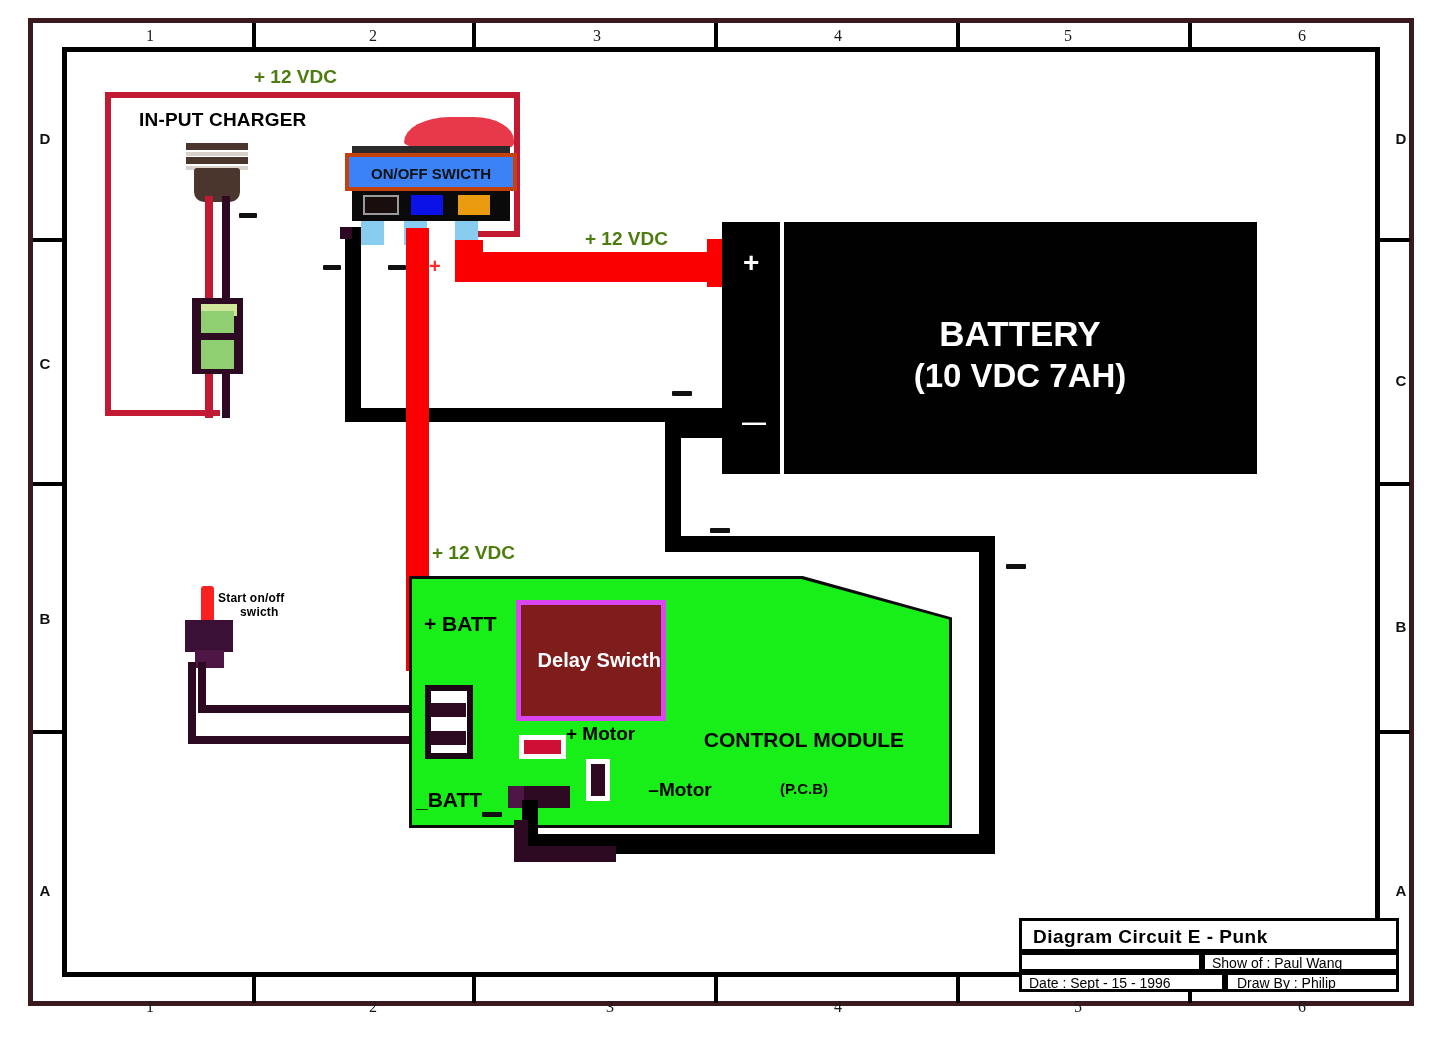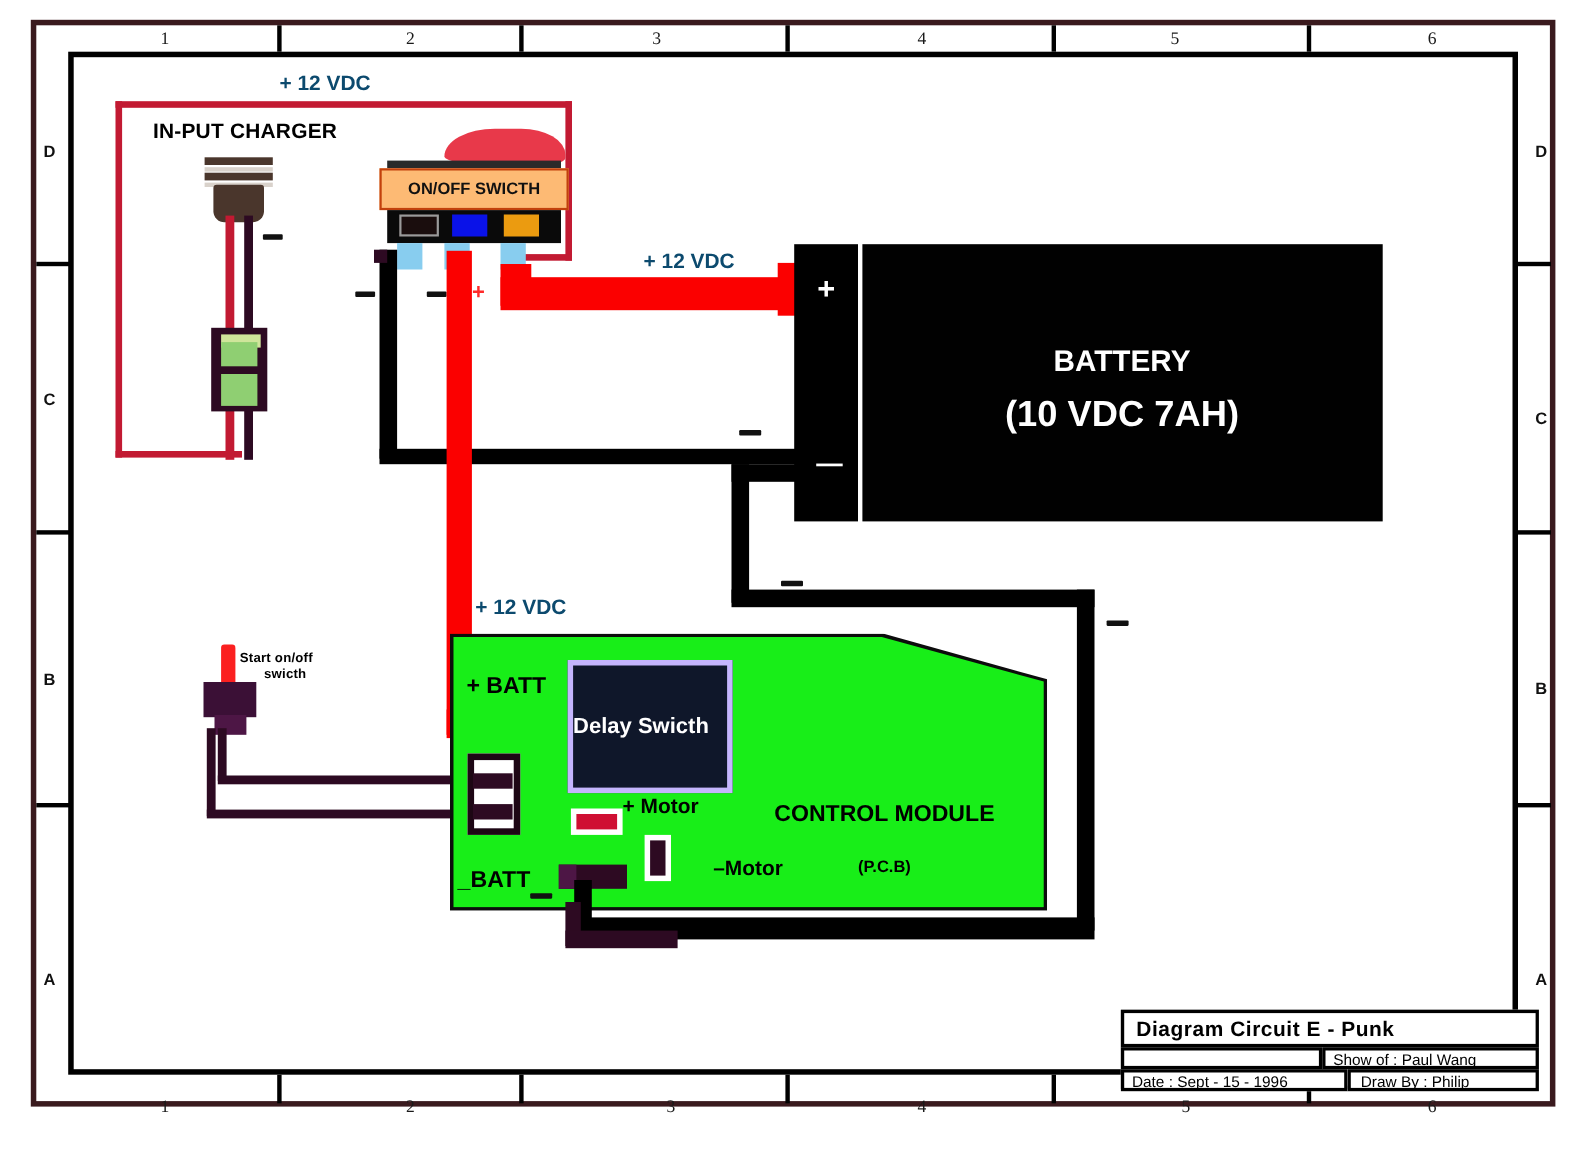--- a/index.html
+++ b/index.html
@@ -17,54 +17,54 @@
   .zone-num{position:absolute;font-size:16px;color:#1a1a1a;text-align:center;
     font-family:"Liberation Serif", serif;}
   .zone-letter{position:absolute;font-size:15px;font-weight:bold;color:#111;
     text-align:center;font-family:"Liberation Sans", sans-serif;}
   .wire{position:absolute;}
   .red{background:#fb0000;}
   .darkred{background:#c21a32;}
   .black{background:#000000;}
   .purple{background:#2d0a22;}
   .lbl{position:absolute;font-weight:bold;color:#000;letter-spacing:.2px;}
-  .lbl-red{position:absolute;font-weight:bold;color:#0c4a6e;}
+  .lbl-red{position:absolute;font-weight:bold;color:#4d7c0f;}
   .minus{position:absolute;background:#111;height:5px;border-radius:1px;}
   .plus-red{position:absolute;color:#ff2a2a;font-weight:bold;}
   .jack-body{position:absolute;background:#4a362c;border-radius:3px 3px 10px 10px;}
   .jack-ring{position:absolute;background:#4a362c;}
   .jack-slot{position:absolute;background:#d9d2cb;height:3px;}
   .green-term{position:absolute;background:#2d0a22;}
   .green-pad{position:absolute;background:#8fcf72;}
   .green-pad-lite{position:absolute;background:#cfe59a;}
 
   
   .sw-rocker{position:absolute;background:#e8394a;
     border-radius:48% 42% 30% 55% / 85% 80% 25% 30%;}
   .sw-top{position:absolute;background:#2a2a2a;}
-  .sw-face{position:absolute;background:#fdba74;border:2px solid #c2410c;box-sizing:border-box;}
+  .sw-face{position:absolute;background:#3b82f6;border:4px solid #c2410c;box-sizing:border-box;}
   .sw-face span{display:block;text-align:center;font-weight:bold;color:#111;}
   .sw-base{position:absolute;background:#0a0a0a;}
   .sw-pin{position:absolute;background:#88cdef;}
   .sw-chip{position:absolute;}
 
   
   .bat-term{position:absolute;background:#000;}
   .bat-body{position:absolute;background:#010101;}
   .bat-text{position:absolute;color:#fff;font-weight:bold;text-align:center;line-height:1.18;}
   .bat-sign{position:absolute;color:#fff;font-weight:bold;}
 
   
   .pcb{position:absolute;background:#18ee18;
     clip-path:polygon(0 0, 72.5% 0, 100% 16.5%, 100% 100%, 0 100%);
     box-shadow:none;}
   .pcb-edge{position:absolute;background:#0c0c0c;}
   .pcb-lbl{position:absolute;font-weight:bold;color:#000;text-align:center;line-height:1.15;}
-  .delay{position:absolute;background:#0f172a;border:5px solid #c4b5fd;box-sizing:border-box;
-    display:flex;align-items:center;justify-content:flex-start;}
+  .delay{position:absolute;background:#7f1d1d;border:5px solid #d946ef;box-sizing:border-box;
+    display:flex;align-items:center;justify-content:flex-end;}
   .delay span{color:#fff;font-weight:bold;}
   .conn{position:absolute;background:#fff;border:6px solid #1d0614;box-sizing:border-box;}
   .conn-pin{position:absolute;background:#2d0a22;}
   .pad{position:absolute;background:#fff;}
   .pad-in{position:absolute;}
 
   
   .ss-lever{position:absolute;background:#fb2020;border-radius:3px;}
   .ss-body{position:absolute;background:#3b1036;}
   .ss-neck{position:absolute;background:#4d1645;}
@@ -180,21 +180,21 @@
 
   <div class="wire red" style="left:406px;top:228px;width:23px;height:440px;"></div>
   <div class="wire red" style="left:406px;top:645px;width:98px;height:26px;"></div>
   <div class="wire red" style="left:484px;top:620px;width:24px;height:62px;"></div>
   <div class="lbl-red" style="left:432px;top:542px;font-size:19px;">+ 12 VDC</div>
 
   <div class="bat-term" style="left:722px;top:222px;width:58px;height:252px;"></div>
   <div class="bat-body" style="left:784px;top:222px;width:473px;height:252px;"></div>
   <div class="bat-sign" style="left:743px;top:247px;font-size:28px;">+</div>
   <div class="bat-sign" style="left:742px;top:408px;font-size:24px;">—</div>
-  <div class="bat-text" style="left:800px;top:313px;width:440px;font-size:27px;">BATTERY</div>
+  <div class="bat-text" style="left:800px;top:313px;width:440px;font-size:35px;">BATTERY</div>
   <div class="bat-text" style="left:800px;top:357px;width:440px;font-size:33px;">(10 VDC 7AH)</div>
 
   <div class="wire black" style="left:665px;top:422px;width:60px;height:16px;"></div>
   <div class="wire black" style="left:665px;top:422px;width:16px;height:126px;"></div>
   <div class="wire black" style="left:665px;top:536px;width:330px;height:16px;"></div>
   <div class="wire black" style="left:979px;top:536px;width:16px;height:310px;"></div>
   <div class="wire black" style="left:522px;top:834px;width:473px;height:20px;"></div>
 
   <div class="minus" style="left:672px;top:391px;width:20px;"></div>
   <div class="minus" style="left:710px;top:528px;width:20px;"></div>

